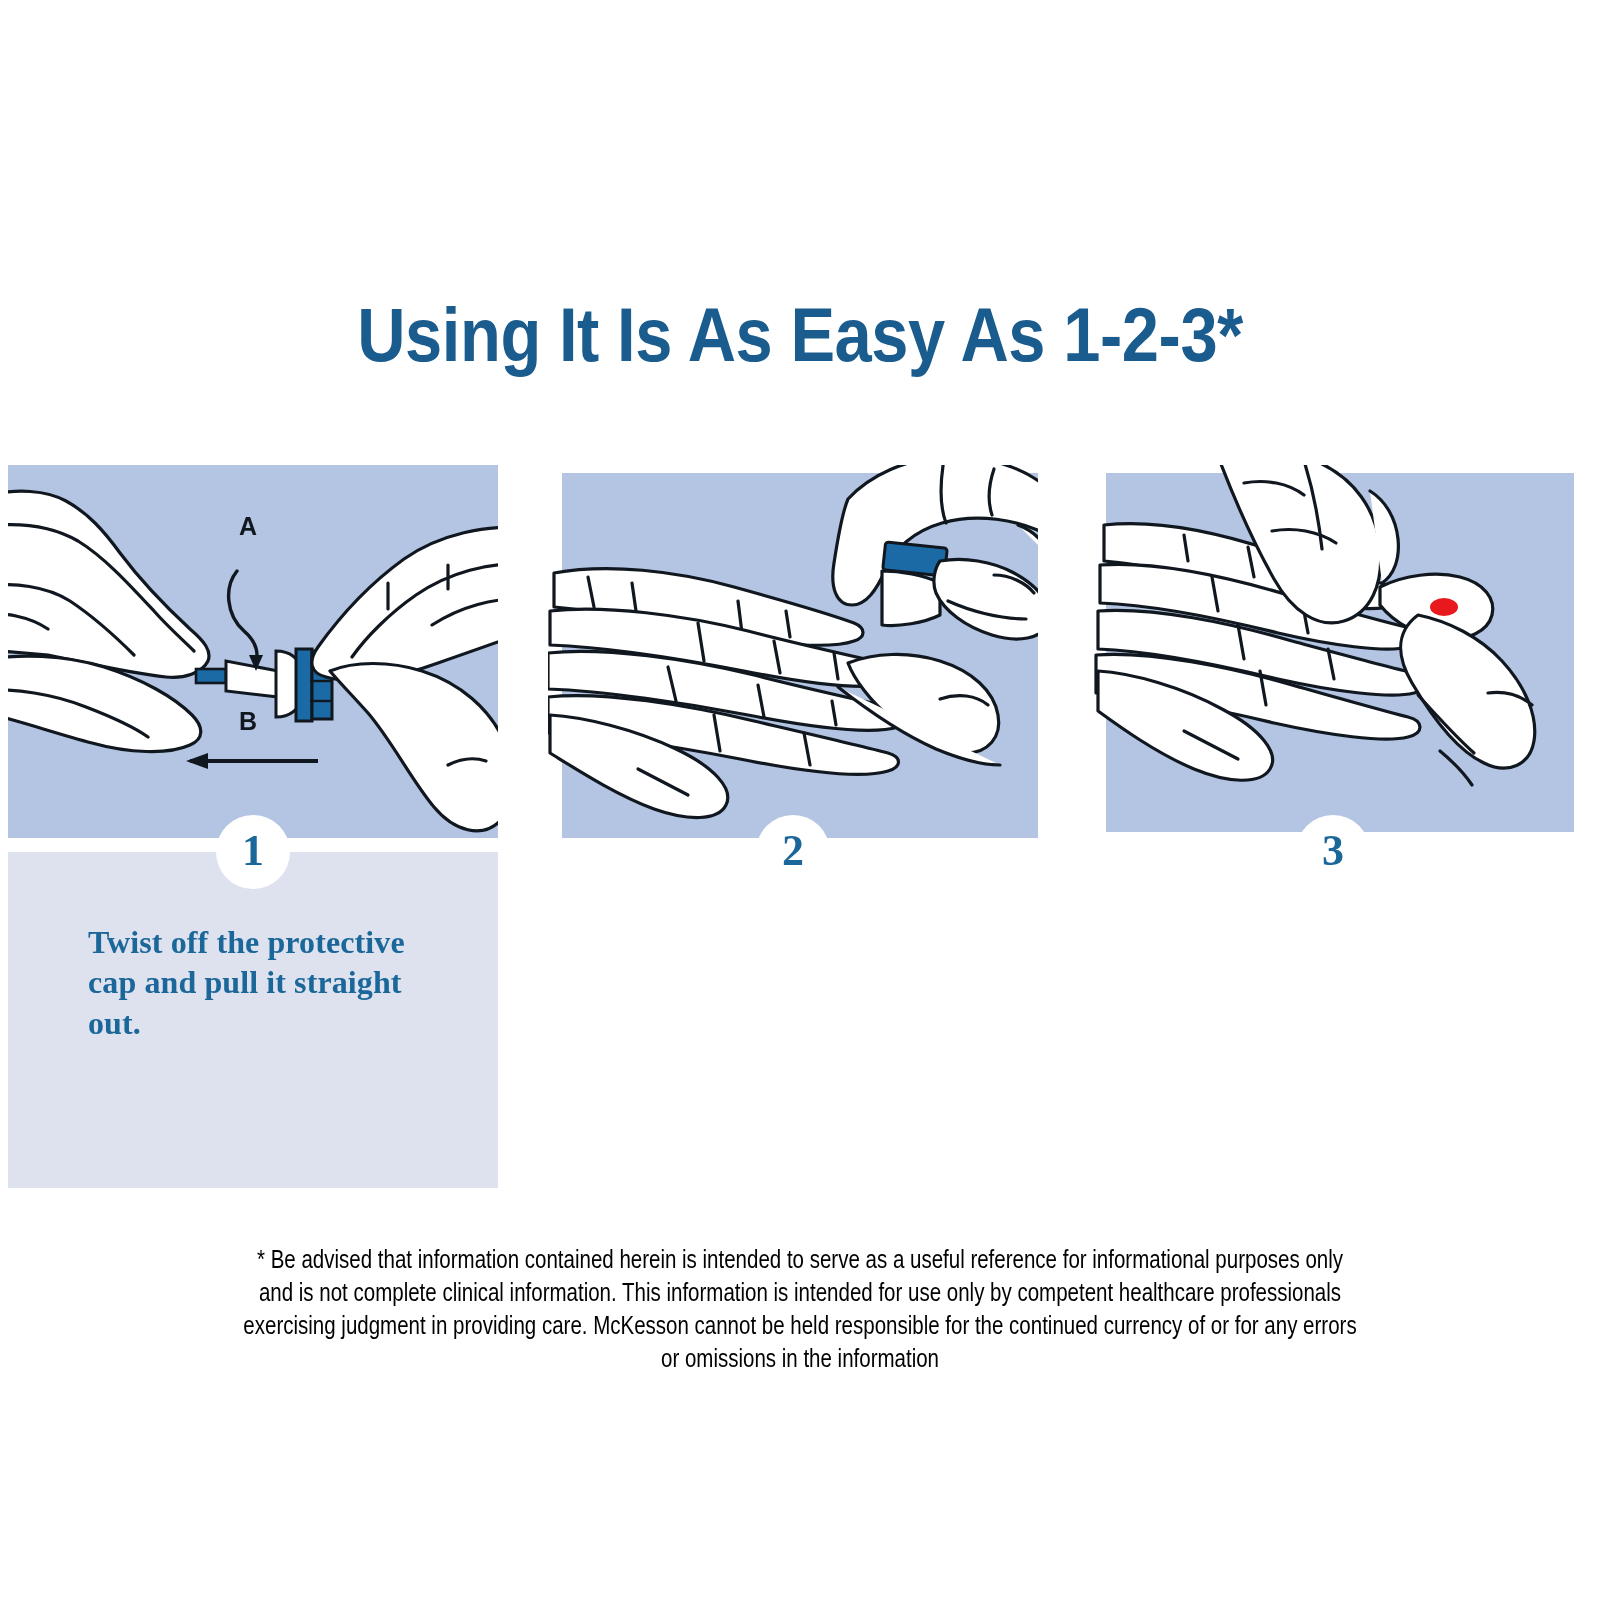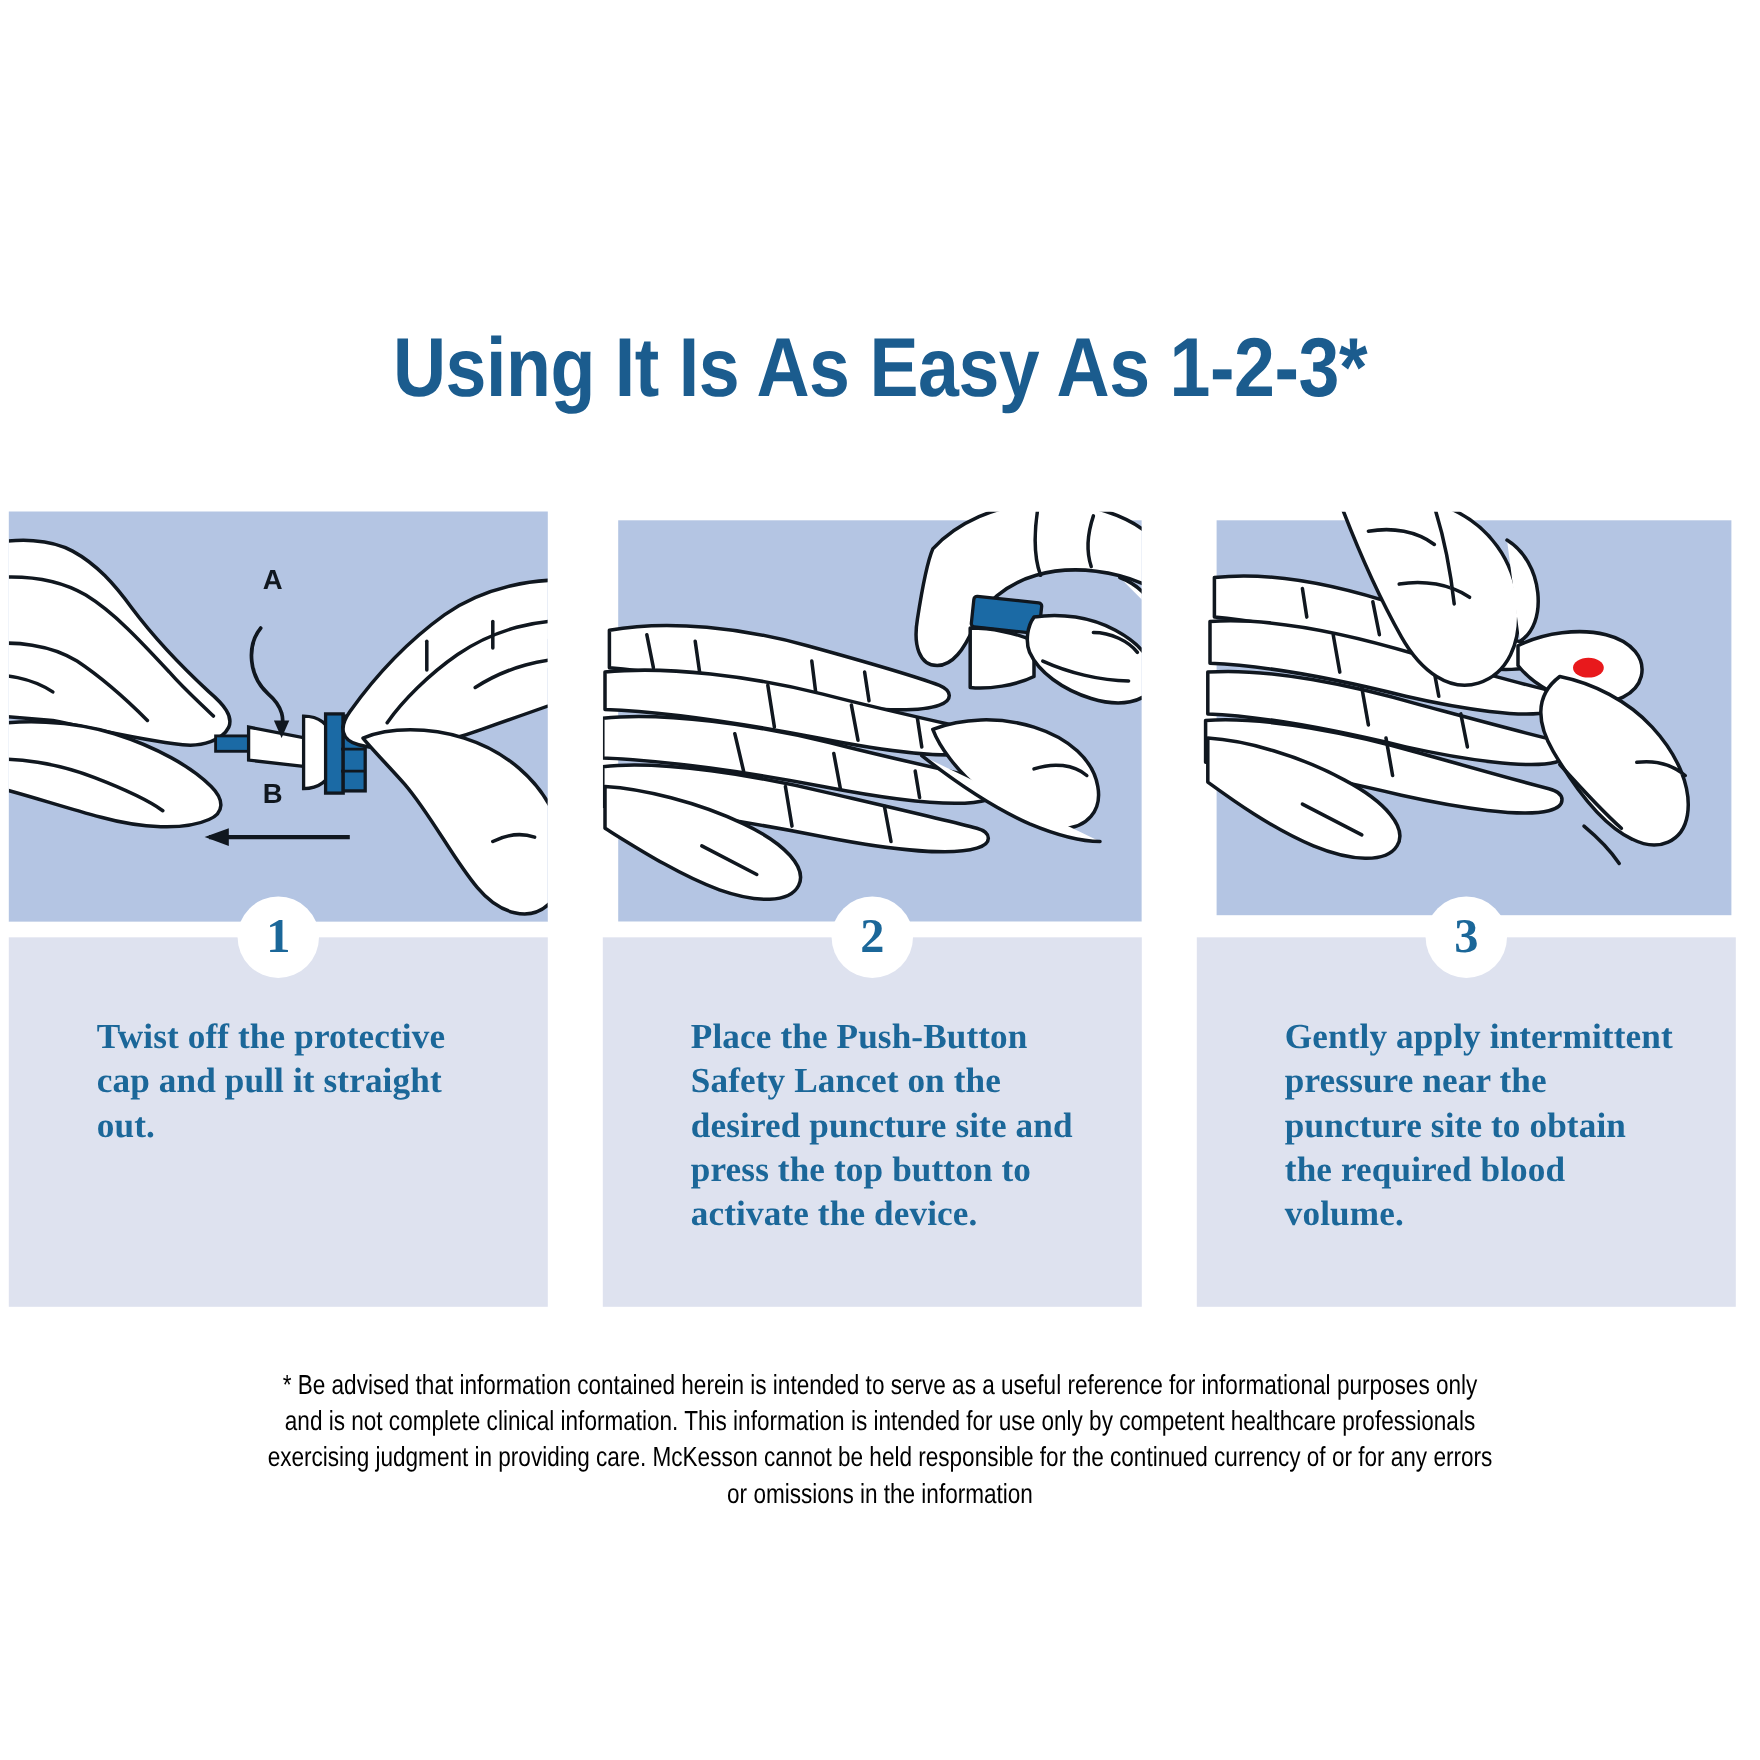--- a/index.html
+++ b/index.html
@@ -263,23 +263,20 @@
             <path d="M400 136 C 422 146, 452 154, 478 154"></path>
 
             <path d="M470 60 C 486 66, 498 78, 502 92"></path>
           </g>
         </svg>
       </div>
       <div class="band"></div>
       <div class="badge">
         <span>2</span>
       </div>
-      <div class="panel-text">
-        <div class="step-text">Place the Push-Button Safety Lancet on the desired puncture site and press the top button to activate the device.</div>
-      </div>
     </div>
 
     <div class="panel">
       <div class="panel-art inset inset3">
         <div class="art-bg"></div>
         <svg viewBox="0 0 490 373" preserveAspectRatio="none">
 
           <g fill="#ffffff" stroke="#10171f" stroke-width="3.2" stroke-linejoin="round" stroke-linecap="round">
             <path d="M16 60 C 70 54, 132 68, 186 86 C 230 100, 268 112, 300 120 C 318 124, 322 134, 308 140 C 288 148, 236 142, 186 130 C 132 116, 66 100, 16 96 Z"></path>
             <line x1="96" y1="70" x2="100" y2="96"></line>
@@ -317,22 +314,19 @@
             <path d="M282 26 C 298 36, 308 54, 310 74 C 312 94, 306 110, 294 118"></path>
           </g>
 
           <ellipse cx="356" cy="142" rx="14" ry="9" fill="#e8191c"></ellipse>
         </svg>
       </div>
       <div class="band"></div>
       <div class="badge">
         <span>3</span>
       </div>
-      <div class="panel-text">
-        <div class="step-text">Gently apply intermittent pressure near the puncture site to obtain the required blood volume.</div>
-      </div>
     </div>
 
   </div>
 
   <div class="footnote">* Be advised that information contained herein is intended to serve as a useful reference for informational purposes only and is not complete clinical information. This information is intended for use only by competent healthcare professionals exercising judgment in providing care. McKesson cannot be held responsible for the continued currency of or for any errors or omissions in the information</div>
 
 </div>
 
 </body></html>

